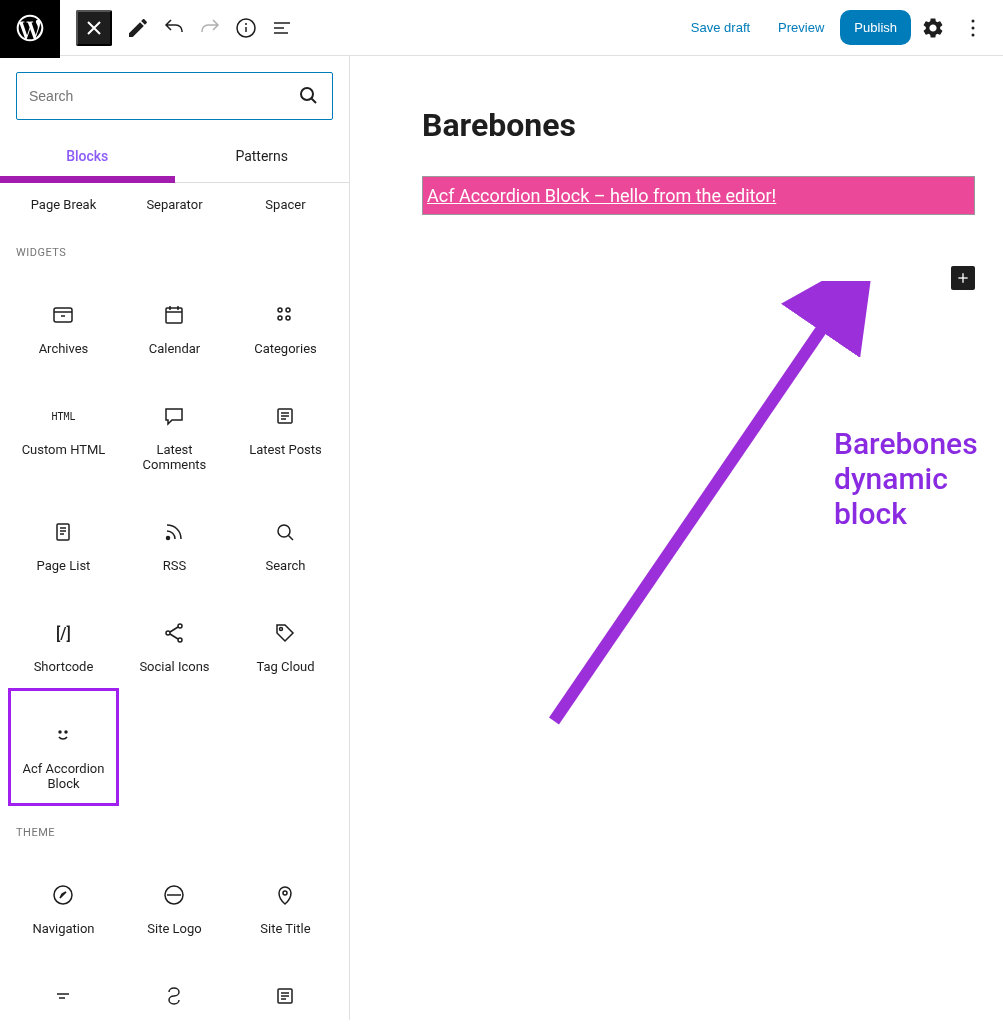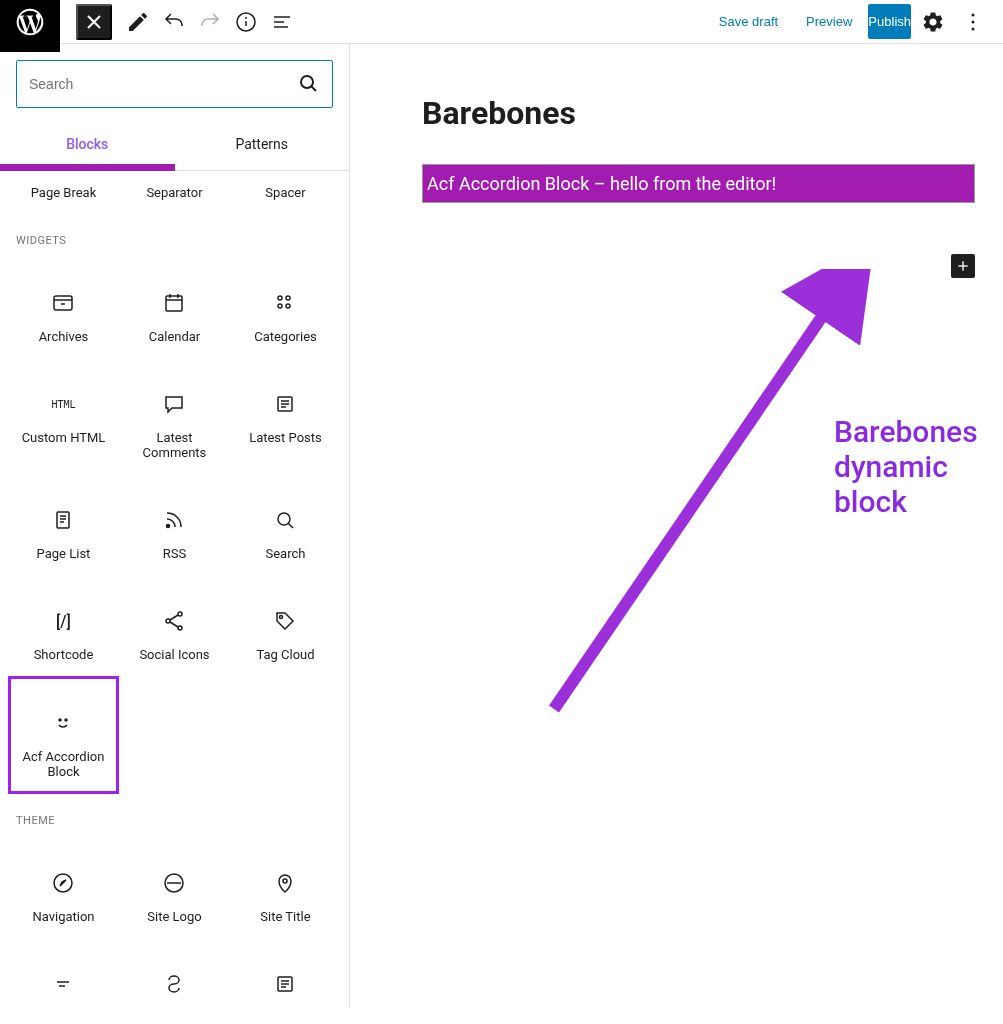--- a/index.html
+++ b/index.html
@@ -1,29 +1,29 @@
 <!DOCTYPE html>
 <html><head>
   <meta charset="utf-8">
   <style>
     * { box-sizing: border-box; margin: 0; padding: 0; }
     body { font-family: -apple-system, BlinkMacSystemFont, "Segoe UI", Roboto, sans-serif; font-size: 13px; color: #1e1e1e; background: #fff; overflow: hidden; }
 
     
-    .topbar { height: 44px; display: flex; align-items: center; border-bottom: 1px solid #e0e0e0; }
+    .topbar { height: 56px; display: flex; align-items: center; border-bottom: 1px solid #e0e0e0; }
     .topbar-left { display: flex; align-items: center; height: 100%; }
     .wp-logo { width: 60px; height: 60px; background: #000; display: flex; align-items: center; justify-content: center; }
     .wp-logo svg { width: 32px; height: 32px; fill: #fff; }
     .close-btn { width: 36px; height: 36px; background: #1e1e1e; border-radius: 2px; margin: 0 8px 0 16px; display: flex; align-items: center; justify-content: center; cursor: pointer; }
     .close-btn svg { width: 24px; height: 24px; stroke: #fff; }
     .tool-btn { width: 36px; height: 36px; display: flex; align-items: center; justify-content: center; cursor: pointer; border: none; background: transparent; }
     .tool-btn svg { width: 24px; height: 24px; }
     .topbar-right { margin-left: auto; display: flex; align-items: center; gap: 4px; padding-right: 12px; }
     .link-btn { color: #007cba; background: transparent; border: none; padding: 8px 12px; font-size: 13px; cursor: pointer; }
-    .publish-btn { background: #007cba; color: #fff; border: none; padding: 10px 0; font-size: 13px; cursor: pointer; border-radius: 2px; }
+    .publish-btn { background: #007cba; color: #fff; border: none; padding: 10px 14px; font-size: 13px; cursor: pointer; border-radius: 10px; }
 
     
     .main { display: flex; height: calc(1024px - 60px); gap: 44px; }
     .sidebar { width: 350px; border-right: 1px solid #e0e0e0; display: flex; flex-direction: column; position: relative; }
     .search-wrap { padding: 16px; }
     .search-box { border: 1.5px solid #007cba; border-radius: 2px; height: 48px; display: flex; align-items: center; padding: 0 12px; }
     .search-box input { border: none; outline: none; flex: 1; font-size: 14px; color: #757575; background: transparent; }
     .search-box svg { width: 24px; height: 24px; }
 
     .tabs { display: flex; border-bottom: 1px solid #ddd; }
@@ -39,21 +39,21 @@
     .section-label { padding: 20px 16px 10px; font-size: 11px; letter-spacing: 0.5px; color: #757575; text-transform: uppercase; }
     .block-item { width: 33.33%; text-align: center; padding: 10px 4px 12px; cursor: pointer; border: 2px solid transparent;}
     .block-icon { height: 40px; display: flex; align-items: center; justify-content: center; margin-top: 14px;}
     .block-icon svg { width: 24px; height: 24px; }
     .block-label { font-size: 13px; margin-top: 6px; }
     .block-item.highlighted { border: 3px solid #a020f0; }
 
     
     .canvas { flex: 1; padding: 50px 28px 0 28px; position: relative; }
     .page-title { font-size: 32px; font-weight: 700; margin-bottom: 32px; }
-    .acf-block { background: #a21caf; color: #fff; padding: 8px 4px; font-size: 18px; border: 1px solid #999; }
+    .acf-block { background: #ec4899; color: #fff; padding: 8px 4px; font-size: 18px; border: 1px solid #999; text-decoration: underline; }
     .add-block-btn { position: absolute; right: 28px; top: 210px; width: 24px; height: 24px; background: #1e1e1e; color: #fff; display: flex; align-items: center; justify-content: center; border-radius: 2px; cursor: pointer; }
     .annotation { position: absolute; left: 440px; top: 370px; color: #8a2be2; font-size: 30px; font-weight: 500; }
     .arrow-svg { position: absolute; left: 140px; top: 225px; pointer-events: none; }
     .html-label { font-family: monospace; font-size: 10px; }
   </style>
 </head>
 <body>
 
 <div class="topbar">
   <div class="topbar-left">

